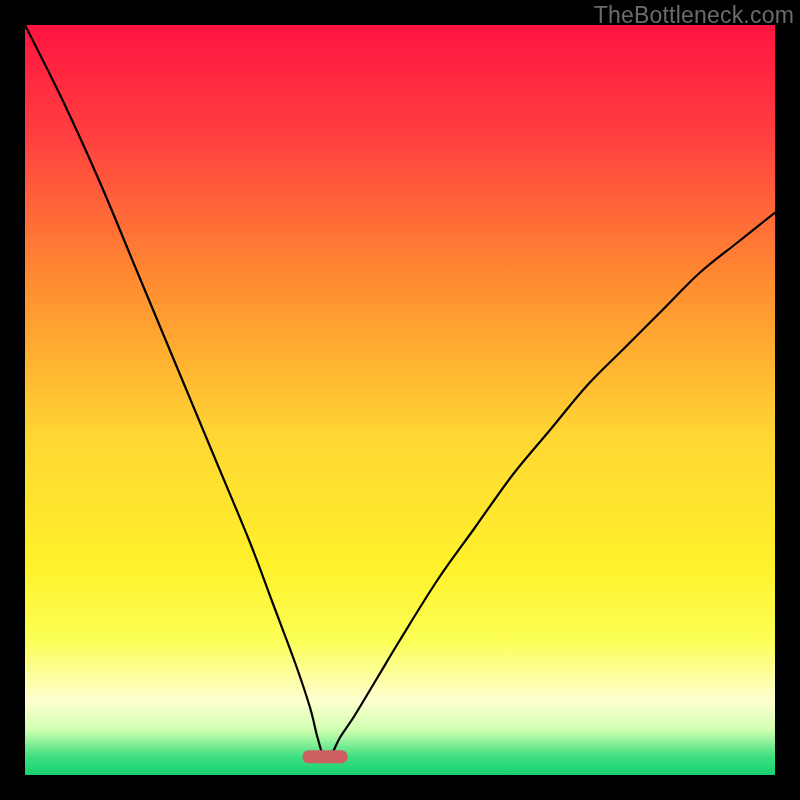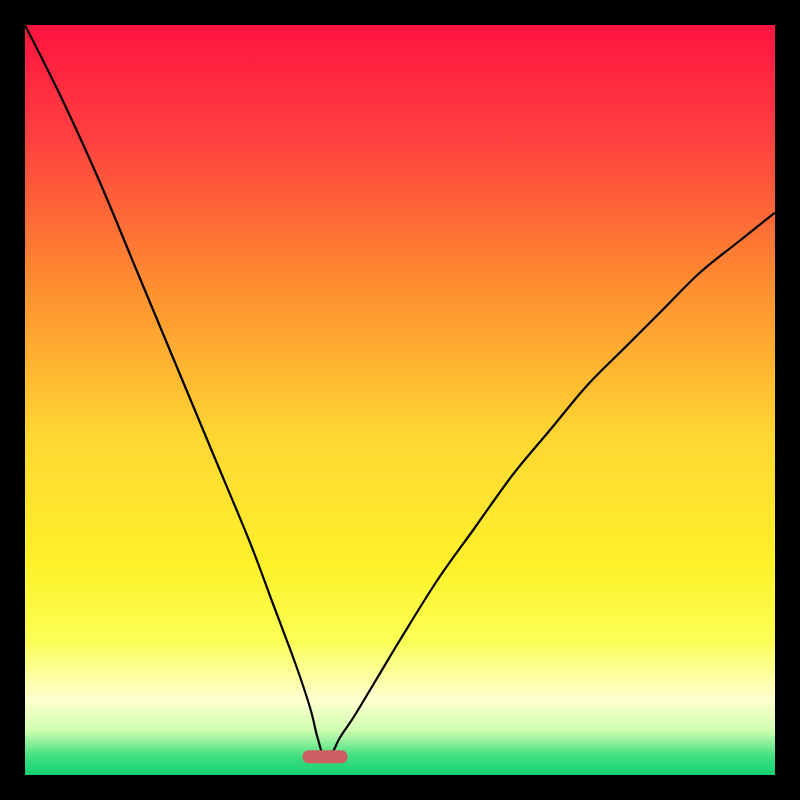--- a/index.html
+++ b/index.html
@@ -33,20 +33,21 @@
     font-weight: 500;
     letter-spacing: 0.2px;
     user-select: none;
   }
 </style>
 </head>
 <body>
 
 <div class="outer">
 
+  <div class="watermark">TheBottleneck.com</div>
 
   <svg class="plot" viewBox="0 0 750 750" preserveAspectRatio="none">
     <defs>
       <linearGradient id="bg-grad" x1="0" y1="0" x2="0" y2="1">
       <stop offset="0%" stop-color="#ff1440"></stop>
           <stop offset="15%" stop-color="#ff4040"></stop>
           <stop offset="35%" stop-color="#ff8f30"></stop>
           <stop offset="55.00000000000001%" stop-color="#ffd733"></stop>
           <stop offset="72%" stop-color="#fff12a"></stop>
           <stop offset="82%" stop-color="#fbff55"></stop>

